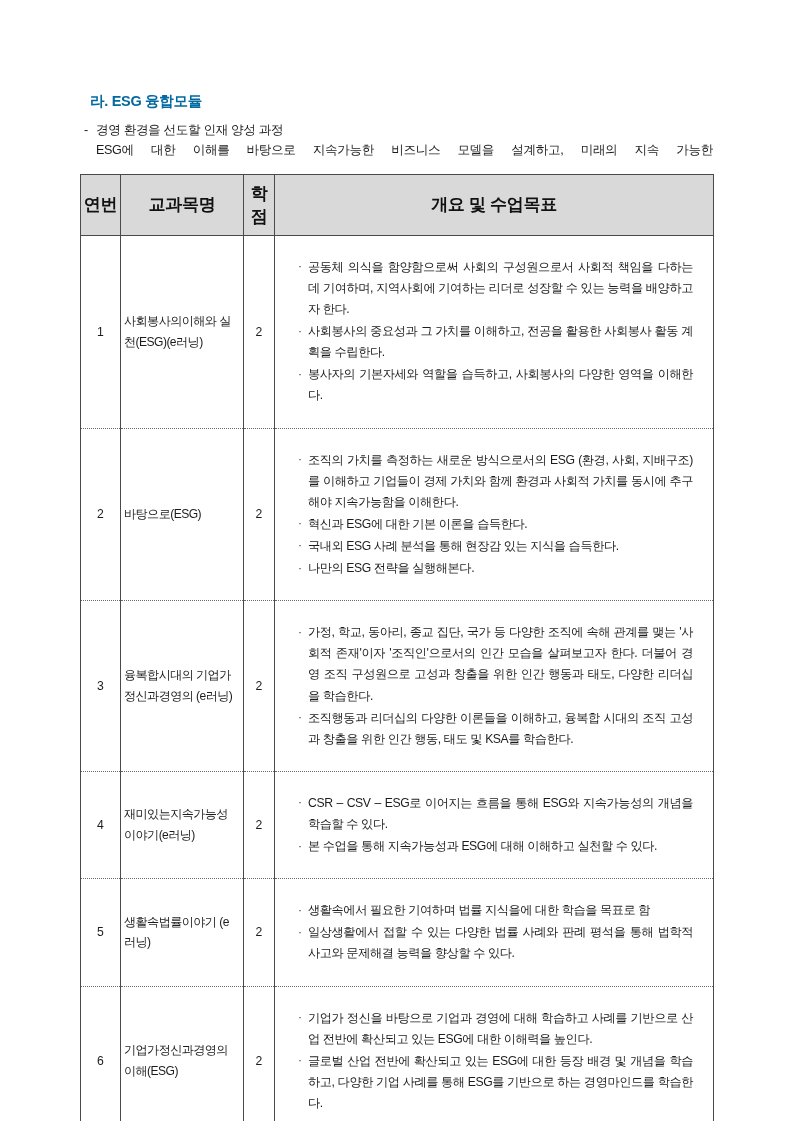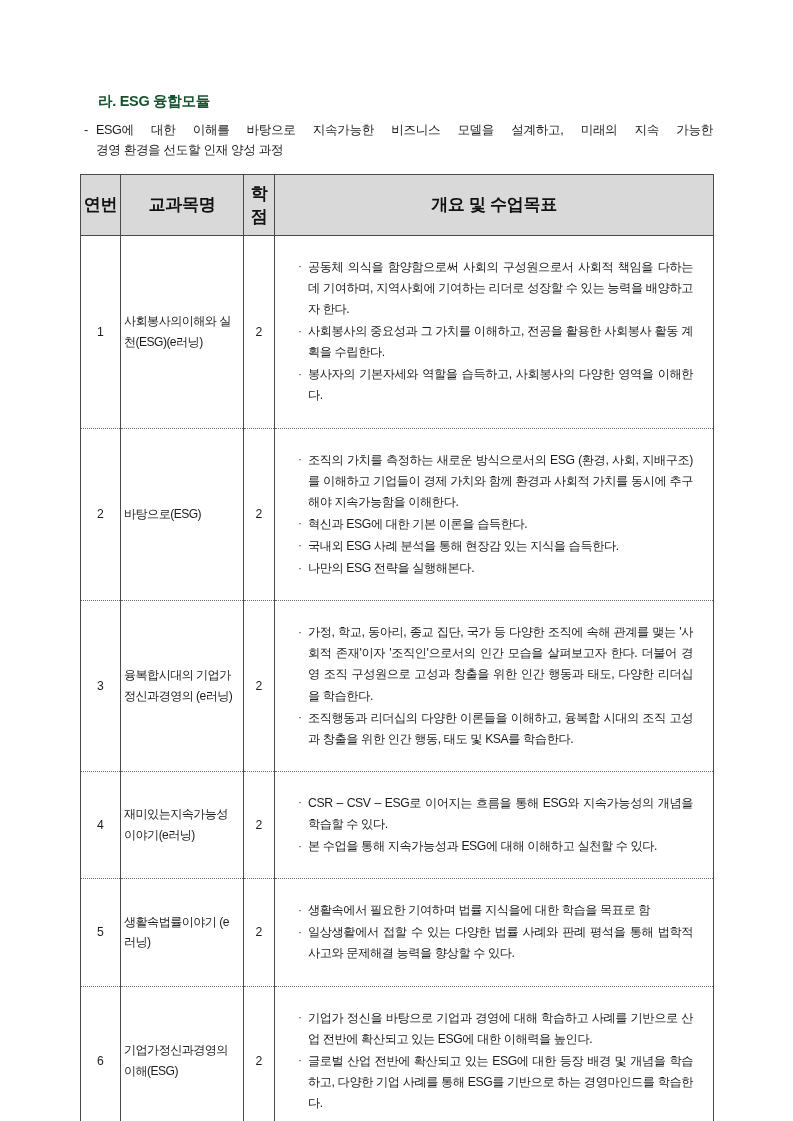--- a/index.html
+++ b/index.html
@@ -28,22 +28,22 @@
     left: 80px;
     top: 92px;
     width: 633px;
   }
 
   
   .section-heading {
     font-size: 14.5px;
     font-weight: bold;
     letter-spacing: -0.3px;
-    margin: 0 0 9px 18px;
-    color: #14532d;
+    margin: 0 0 9px 10px;
+    color: #0369a1;
   }
   .intro {
     margin: 0 0 13px 0;
     padding-left: 16px;
     font-size: 12.6px;
     line-height: 1.62;
     letter-spacing: -0.35px;
     color: #1c1c1c;
     position: relative;
   }
@@ -147,22 +147,22 @@
 </head>
 <body>
 
 <div class="page">
   <div class="content">
 
     <h2 class="section-heading">라. ESG 융합모듈</h2>
 
     <div class="intro">
       <span class="dash">-</span>
+      <span class="line l2">경영 환경을 선도할 인재 양성 과정</span>
       <span class="line l1">ESG에 대한 이해를 바탕으로 지속가능한 비즈니스 모델을 설계하고, 미래의 지속 가능한</span>
-      <span class="line l2">경영 환경을 선도할 인재 양성 과정</span>
     </div>
 
     <table class="course-table">
       <colgroup>
         <col class="c-no">
         <col class="c-name">
         <col class="c-cred">
         <col class="c-desc">
       </colgroup>
       <thead>

